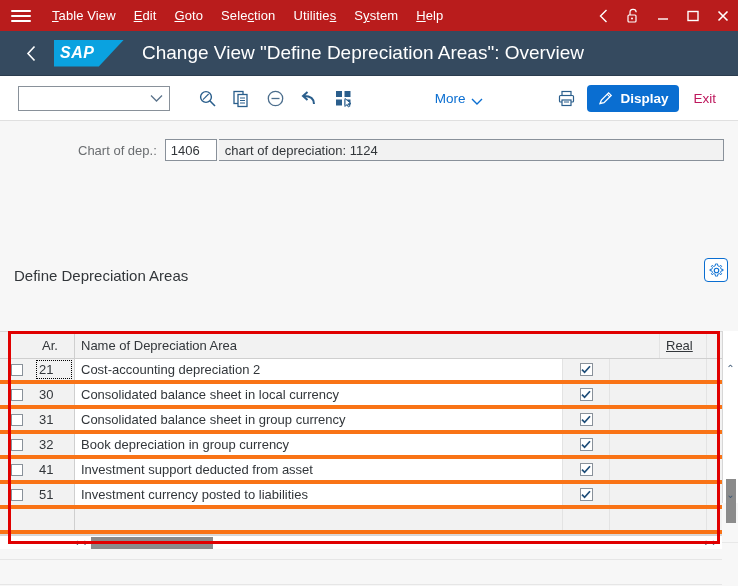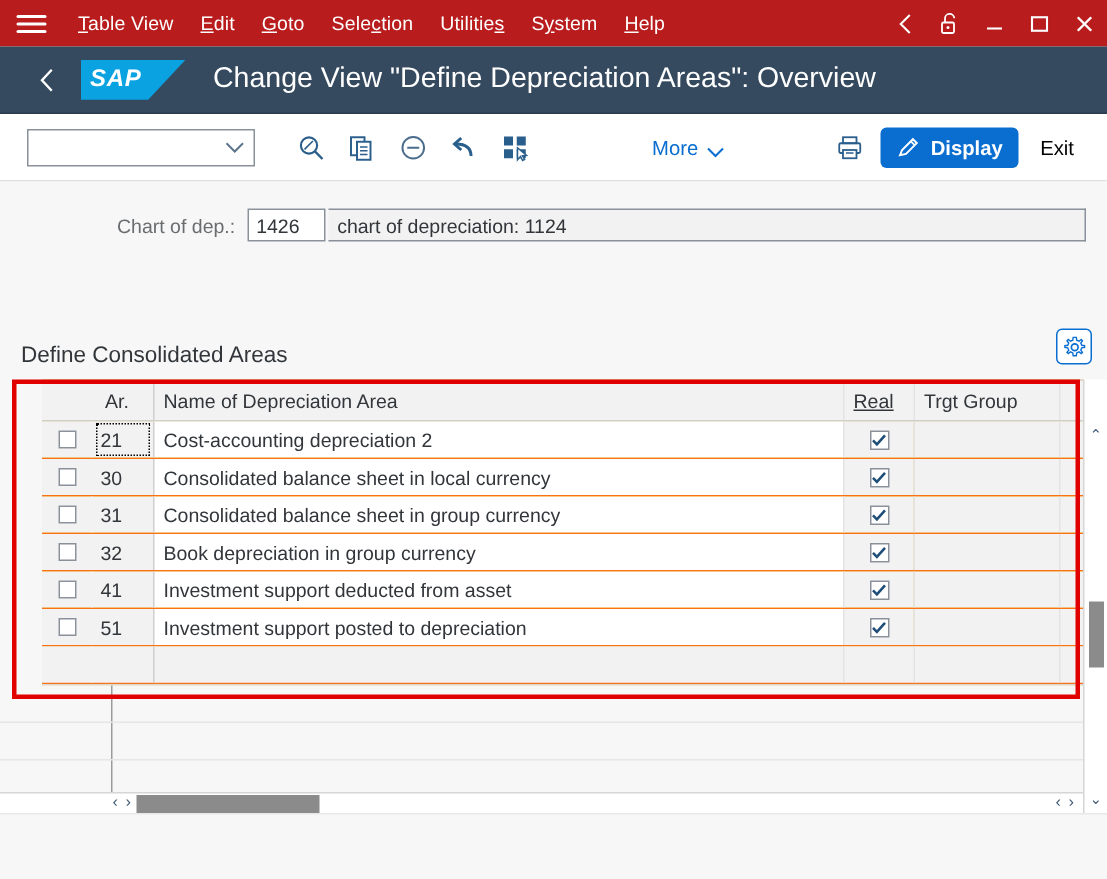--- a/index.html
+++ b/index.html
@@ -134,33 +134,34 @@
     height: 27px;
     display: flex; align-items: center;
     gap: 6px;
     padding: 0 11px;
     font-size: 13.5px;
     font-weight: bold;
     cursor: pointer;
     margin: 0 6px 0 4px;
   }
   .btn-exit {
-    color: #000000;
+    color: #be185d;
     font-size: 13.5px;
     cursor: pointer;
     padding: 4px 8px;
   }
 
   
   .content {
     flex: 1 1 auto;
     background: #f7f7f7;
     position: relative;
     display: flex; flex-direction: column;
     overflow: hidden;
+    gap: 39px;
   }
 
   .form-row {
     display: flex; align-items: center;
     padding: 18px 14px 0 78px;
     flex: 0 0 auto;
   }
   .form-label {
     font-size: 13px;
     color: #6a6d70;
@@ -221,32 +222,31 @@
   }
   .redbox {
     position: absolute;
     left: 8px; top: 0px;
     width: 712px; height: 213px;
     border: 3px solid #e00000;
     pointer-events: none;
     z-index: 5;
   }
   .grid {
-    background: #eab308;
+    background: #a16207;
     border-top: 1px solid #d9d9d9;
     border-bottom: 1px solid #d9d9d9;
     flex: 0 0 auto;
     margin-right: 16px;
-    margin-left: 28px;
   }
   .row {
     display: flex;
     height: 25px;
     align-items: stretch;
-    border-bottom: 1px solid #f97316;
+    border-bottom: 4px solid #f97316;
   }
   .hrow {
     height: 27px;
     background: #f2f2f2;
     border-bottom: 1px solid #cfcfcf;
     color: #32363a;
     font-size: 13px;
   }
   .c-sel {
     width: 34px; flex: 0 0 34px;
@@ -540,45 +540,44 @@
       <span>Display</span>
     </div>
 
     <div class="btn-exit">Exit</div>
   </div>
 
   <div class="content">
 
     <div class="form-row">
       <div class="form-label">Chart of dep.:</div>
-      <div class="inp-key">1426</div>
+      <div class="inp-key">1406</div>
       <div class="inp-desc">chart of depreciation: 1124</div>
     </div>
 
     <div class="section-head">
-      <div class="section-title">Define Consolidated Areas</div>
+      <div class="section-title">Define Depreciation Areas</div>
       <div class="gear-btn">
         <svg width="15" height="15" viewBox="0 0 16 16">
           <circle cx="8" cy="8" r="2.4" fill="none" stroke="#0a6ed1" stroke-width="1.2"></circle>
           <path d="M8 1 L9.1 1 L9.4 3 L11 3.7 L12.6 2.5 L13.5 3.4 L12.3 5 L13 6.6 L15 6.9 L15 8.1 L13 8.4 L12.3 10 L13.5 11.6 L12.6 12.5 L11 11.3 L9.4 12 L9.1 14 L8 14 L6.9 14 L6.6 12 L5 11.3 L3.4 12.5 L2.5 11.6 L3.7 10 L3 8.4 L1 8.1 L1 6.9 L3 6.6 L3.7 5 L2.5 3.4 L3.4 2.5 L5 3.7 L6.6 3 L6.9 1 Z" fill="none" stroke="#0a6ed1" stroke-width="1"></path>
         </svg>
       </div>
     </div>
 
     <div class="table-wrap">
       <div class="redbox"></div>
 
       <div class="grid">
 
         <div class="row hrow">
           <div class="c-sel"></div>
           <div class="c-ar">Ar.</div>
           <div class="c-name">Name of Depreciation Area</div>
           <div class="c-real">Real</div>
-          <div class="c-trgt">Trgt Group</div>
           <div class="c-pad"></div>
         </div>
         <div id="table-body">
             <div class="row">
               <div class="c-sel">
                 <span class="cb"></span>
               </div>
               <div class="c-ar focus-cell">21</div>
               <div class="c-name">Cost-accounting depreciation 2</div>
               <div class="c-real">
@@ -653,21 +652,21 @@
                 </span>
               </div>
               <div class="c-trgt"></div>
               <div class="c-pad"></div>
             </div>
             <div class="row">
               <div class="c-sel">
                 <span class="cb"></span>
               </div>
               <div class="c-ar">51</div>
-              <div class="c-name">Investment support posted to depreciation</div>
+              <div class="c-name">Investment currency posted to liabilities</div>
               <div class="c-real">
                 <span class="cb-checked">
                   <svg width="10" height="9" viewBox="0 0 10 9">
                     <path d="M1 4.6 L3.6 7.3 L9 1.2" fill="none" stroke="#1f4e79" stroke-width="1.7"></path>
                   </svg>
                 </span>
               </div>
               <div class="c-trgt"></div>
               <div class="c-pad"></div>
             </div>

